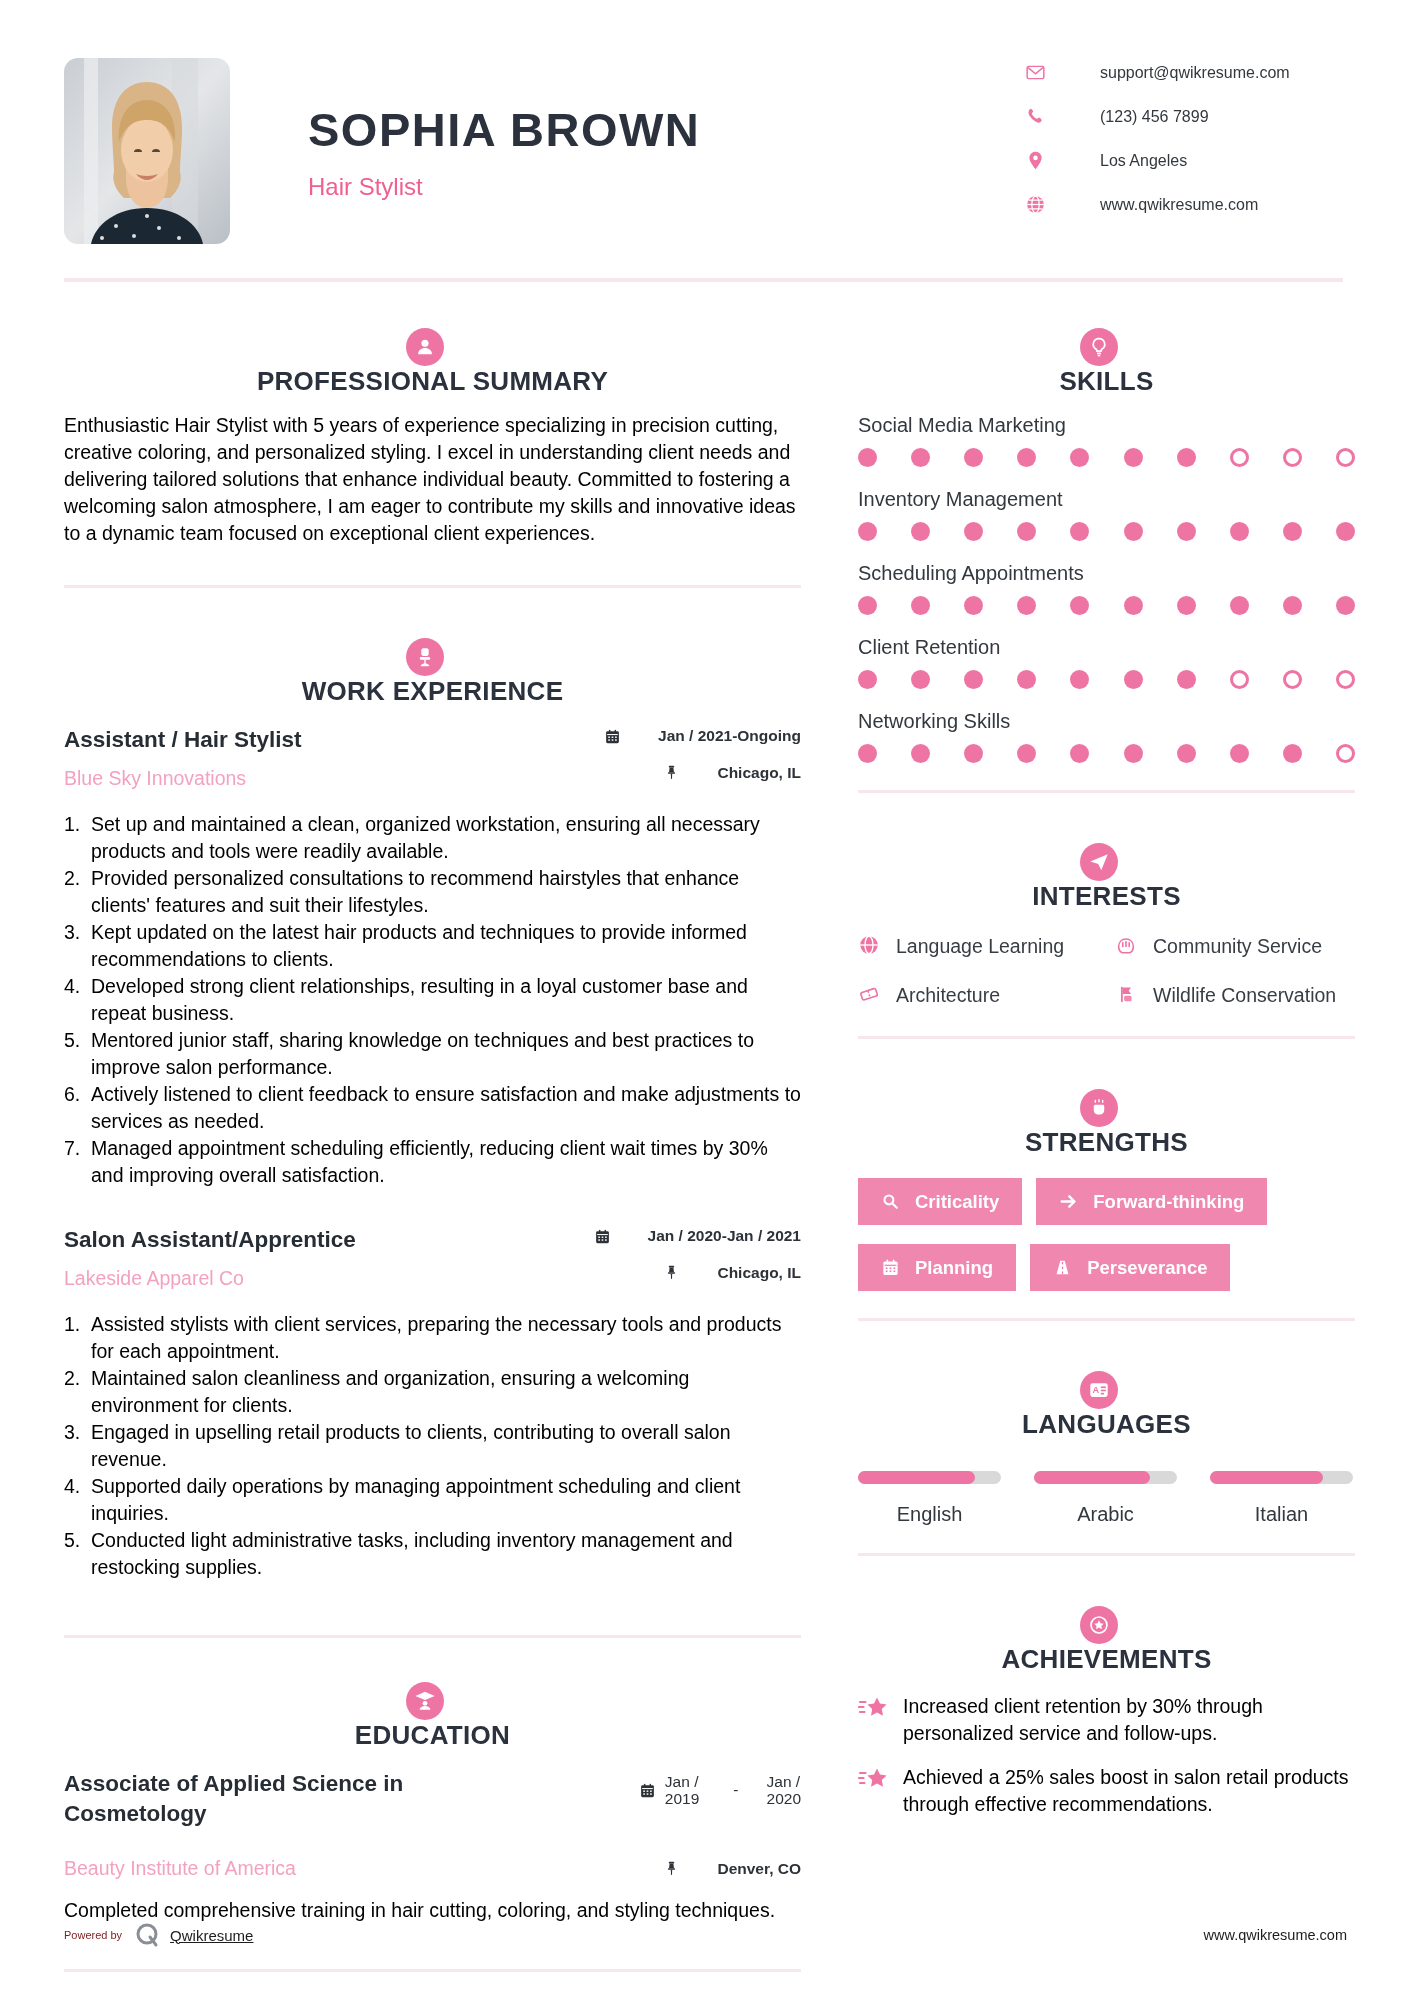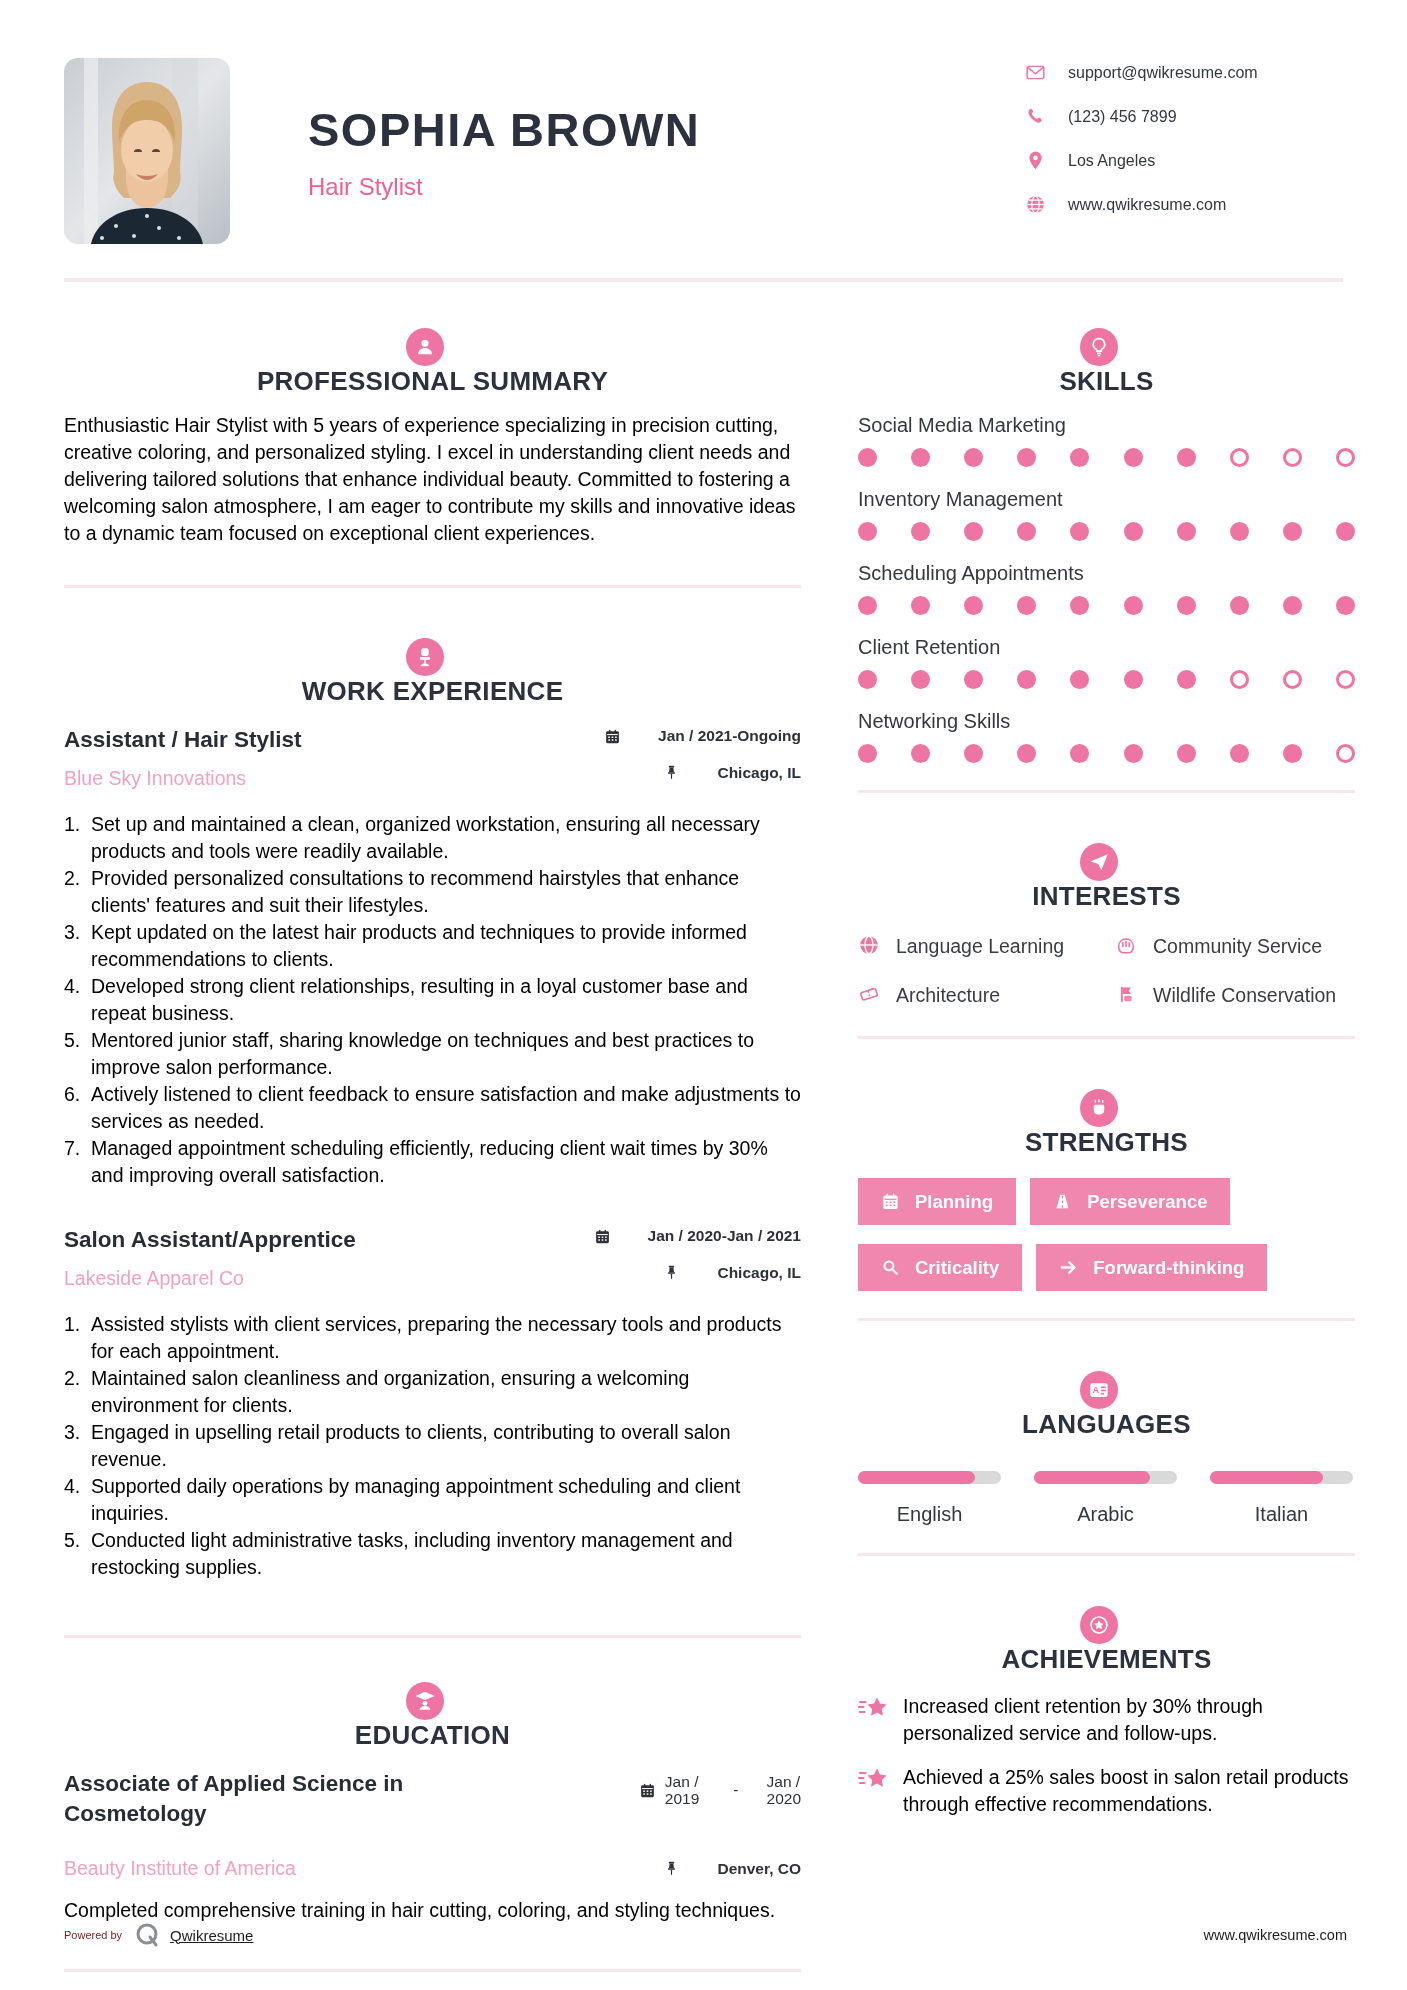--- a/index.html
+++ b/index.html
@@ -8,21 +8,21 @@
   .page { position:relative; width:1407px; height:1990px; background:#fff; overflow:hidden; }
 
   
   .header { display:flex; padding:58px 64px 0 64px; }
   .photo { width:166px; height:186px; border-radius:14px; overflow:hidden; flex:0 0 auto; }
   .photo svg { display:block; width:100%; height:100%; }
   .id-block { margin-left:78px; padding-top:44px; }
   .name { margin:0; font-size:47px; font-weight:800; letter-spacing:1.5px; color:var(--heading); }
   .role { margin-top:16px; font-size:24px; color:var(--pink-title); }
   .contact { margin-left:auto; width:318px; padding-top:4px; }
-  .contact-row { display:flex; align-items:center; margin-bottom:23px; }
+  .contact-row { display:flex; align-items:center; margin-bottom:23px;gap:32px; }
   .cicon { width:21px; height:21px; margin-right:22px; flex:0 0 auto; }
   .cicon svg { width:100%; height:100%; display:block; }
   .ctext { font-size:16px; color:#33383e; }
 
   .top-divider { height:4px; background:var(--divider); margin:34px 64px 0 64px; }
 
   
   .columns { display:flex; gap:57px; padding:0 64px; margin-top:46px; }
   .col-left { width:737px; flex:0 0 auto; }
   .col-right { width:497px; flex:0 0 auto; }
@@ -534,20 +534,40 @@
                 <line x1="16" y1="5.8" x2="16" y2="3.8"></line>
               </g>
             </svg>
           </span>
         <h2 class="sec-title">STRENGTHS</h2>
       </div>
       <div class="badges" id="strengths">
           <div class="badge-row">
             <span class="badge">
               <span class="bicon">
+                <svg viewBox="0 0 24 24" fill="none" stroke="#fff" stroke-width="2.6" stroke-linecap="round">
+                  <circle cx="10" cy="10" r="5.6"></circle>
+                  <line x1="14.5" y1="14.5" x2="20" y2="20"></line>
+                </svg>
+              </span>
+              <span>Criticality</span>
+            </span>
+            <span class="badge">
+              <span class="bicon">
+                <svg viewBox="0 0 24 24" fill="none" stroke="#fff" stroke-width="3" stroke-linecap="round" stroke-linejoin="round">
+                  <line x1="3.5" y1="12" x2="19" y2="12"></line>
+                  <path d="M13 5.5 19.5 12 13 18.5"></path>
+                </svg>
+              </span>
+              <span>Forward-thinking</span>
+            </span>
+          </div>
+          <div class="badge-row">
+            <span class="badge">
+              <span class="bicon">
                 <svg viewBox="0 0 24 24" fill="#fff">
                   <rect x="3" y="4.5" width="18" height="17" rx="2"></rect>
                   <rect x="7" y="2" width="2" height="4.5" rx="1" fill="#fff"></rect>
                   <rect x="15" y="2" width="2" height="4.5" rx="1" fill="#fff"></rect>
                   <rect x="4.5" y="8.5" width="15" height="1.4" fill="#ee74a4"></rect>
                   <g fill="#ee74a4">
                     <rect x="6" y="12" width="2.2" height="1.8"></rect>
                     <rect x="10.9" y="12" width="2.2" height="1.8"></rect>
                     <rect x="15.8" y="12" width="2.2" height="1.8"></rect>
                     <rect x="6" y="15.8" width="2.2" height="1.8"></rect>
@@ -565,40 +585,20 @@
                   <g stroke="#ee74a4" stroke-width="1.6">
                     <line x1="12" y1="5" x2="12" y2="8"></line>
                     <line x1="12" y1="11" x2="12" y2="14"></line>
                     <line x1="12" y1="17" x2="12" y2="20"></line>
                   </g>
                 </svg>
               </span>
               <span>Perseverance</span>
             </span>
           </div>
-          <div class="badge-row">
-            <span class="badge">
-              <span class="bicon">
-                <svg viewBox="0 0 24 24" fill="none" stroke="#fff" stroke-width="2.6" stroke-linecap="round">
-                  <circle cx="10" cy="10" r="5.6"></circle>
-                  <line x1="14.5" y1="14.5" x2="20" y2="20"></line>
-                </svg>
-              </span>
-              <span>Criticality</span>
-            </span>
-            <span class="badge">
-              <span class="bicon">
-                <svg viewBox="0 0 24 24" fill="none" stroke="#fff" stroke-width="3" stroke-linecap="round" stroke-linejoin="round">
-                  <line x1="3.5" y1="12" x2="19" y2="12"></line>
-                  <path d="M13 5.5 19.5 12 13 18.5"></path>
-                </svg>
-              </span>
-              <span>Forward-thinking</span>
-            </span>
-          </div>
         </div>
 
       <hr class="hr r-div">
 
       <div class="sec-head">
         <span class="sec-icon" id="ic-langs">
             <svg viewBox="0 0 24 24">
               <rect x="2.5" y="4.5" width="19" height="15" rx="2.5" fill="#fff"></rect>
               <text x="5" y="15.5" font-size="10" font-weight="bold" fill="#ee74a4" font-family="Liberation Sans, sans-serif">A</text>
               <g stroke="#ee74a4" stroke-width="1.8">

